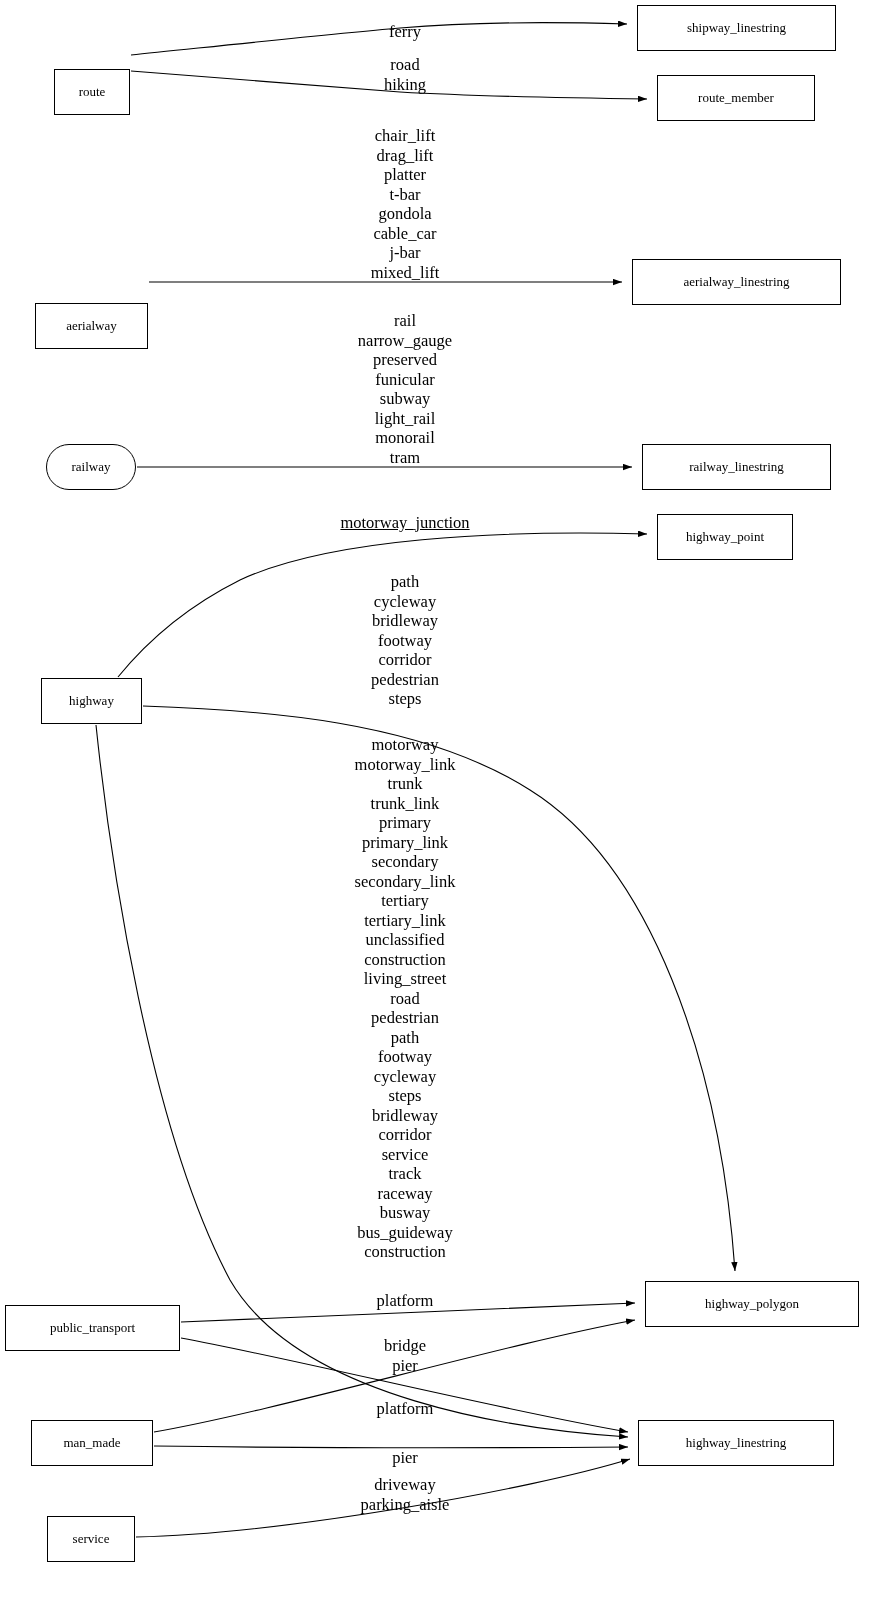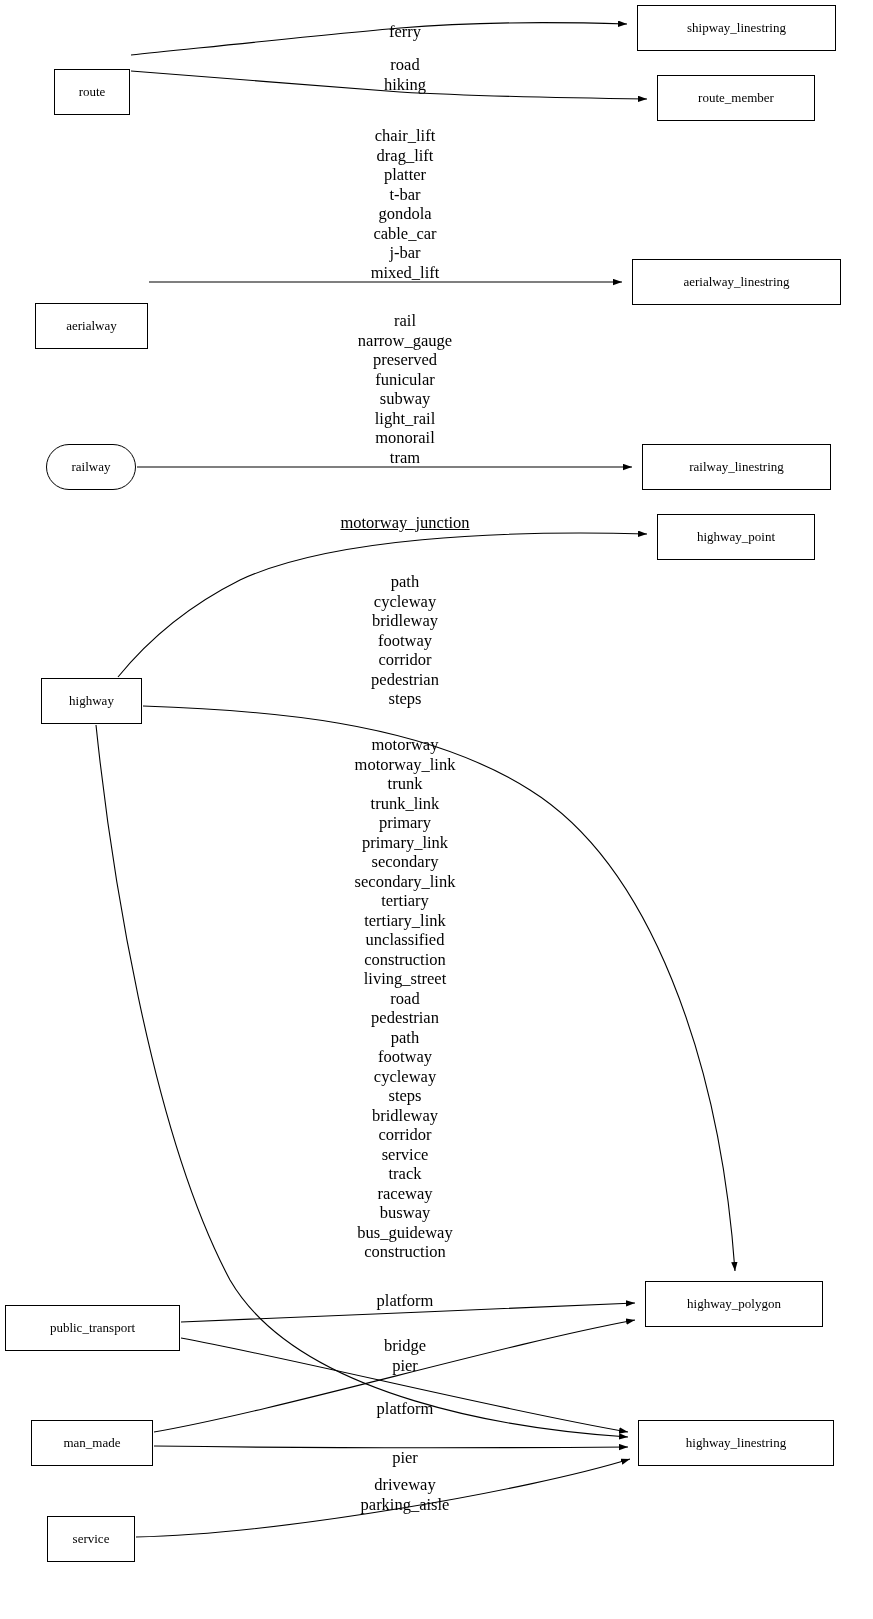--- a/index.html
+++ b/index.html
@@ -88,27 +88,27 @@
       </div>
       <div class="node" style="left: 632px; top: 259px; width: 209px; height: 46px;">
         <span>aerialway_linestring</span>
       </div>
       <div class="node" style="left: 46px; top: 444px; width: 90px; height: 46px; border-radius: 23px;">
         <span>railway</span>
       </div>
       <div class="node" style="left: 642px; top: 444px; width: 189px; height: 46px;">
         <span>railway_linestring</span>
       </div>
-      <div class="node" style="left: 657px; top: 514px; width: 158px; height: 46px;">
+      <div class="node" style="left: 657px; top: 514px; width: 136px; height: 46px;">
         <span>highway_point</span>
       </div>
       <div class="node" style="left: 41px; top: 678px; width: 101px; height: 46px;">
         <span>highway</span>
       </div>
-      <div class="node" style="left: 645px; top: 1281px; width: 178px; height: 46px;">
+      <div class="node" style="left: 645px; top: 1281px; width: 214px; height: 46px;">
         <span>highway_polygon</span>
       </div>
       <div class="node" style="left: 5px; top: 1305px; width: 175px; height: 46px;">
         <span>public_transport</span>
       </div>
       <div class="node" style="left: 31px; top: 1420px; width: 122px; height: 46px;">
         <span>man_made</span>
       </div>
       <div class="node" style="left: 638px; top: 1420px; width: 196px; height: 46px;">
         <span>highway_linestring</span>

